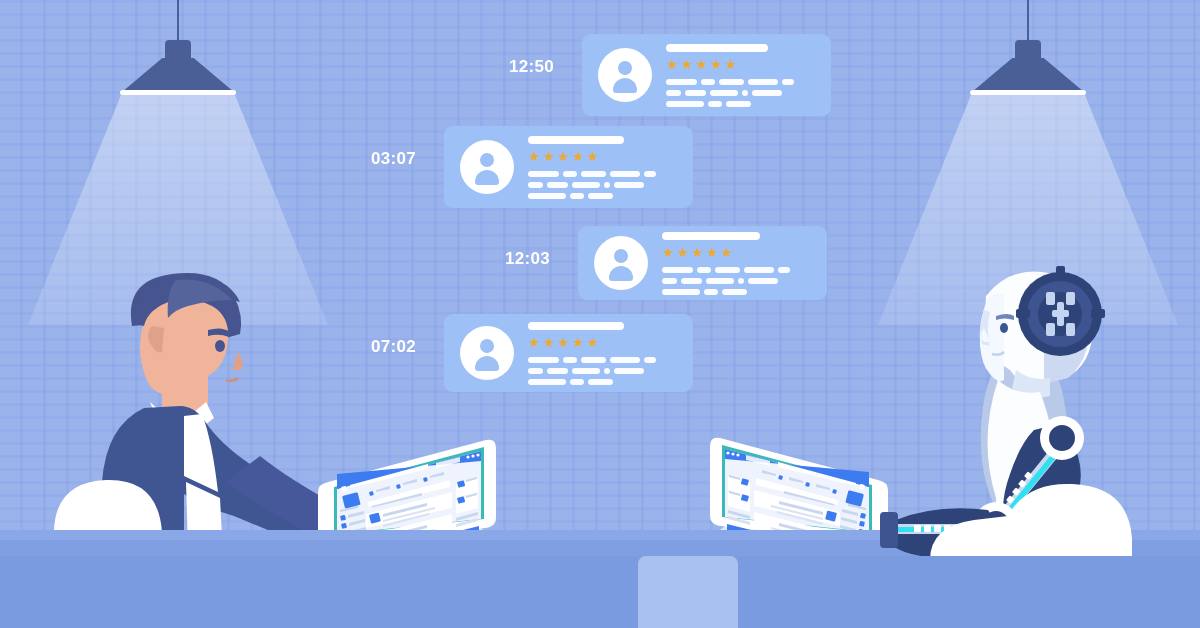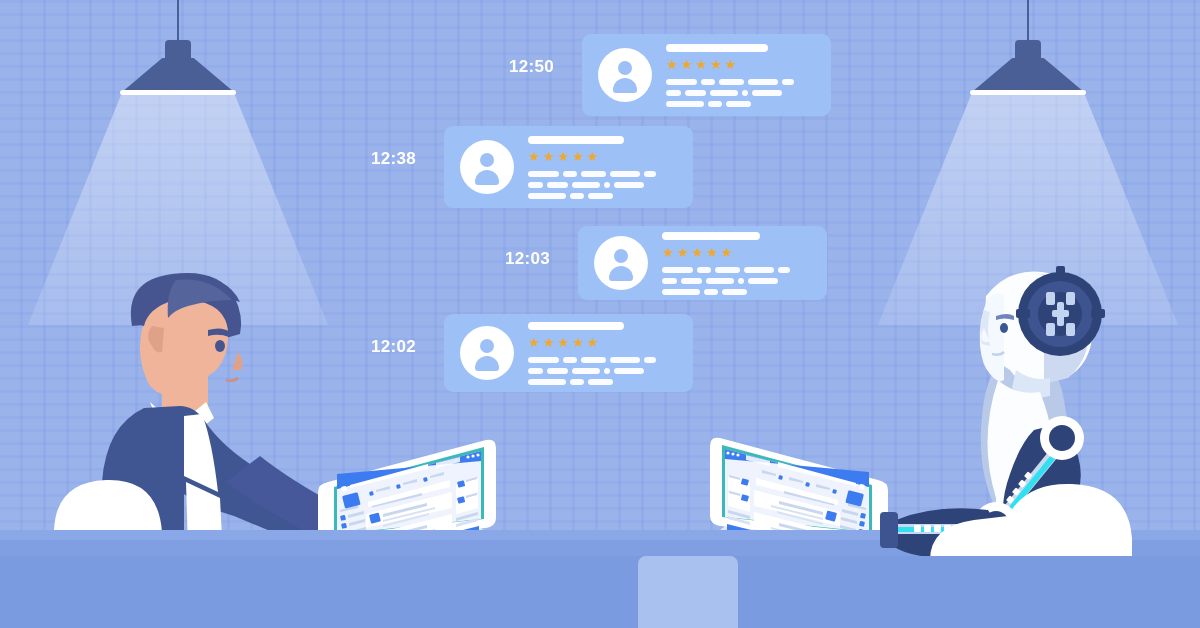--- a/index.html
+++ b/index.html
@@ -126,21 +126,21 @@
           <div class="textline">
             <div class="bar" style="width:38px;"></div>
               <div class="bar" style="width:14px;"></div>
             <div class="bar" style="width:25px;"></div>
           </div>
         </div>
       </div>
     </div>
 
     <div class="chatrow" style="left:371px;top:126px;">
-      <div class="timestamp" style="margin:24px 28px 0 0;">12:38</div>
+      <div class="timestamp" style="margin:24px 28px 0 0;">03:07</div>
       <div class="card" style="width:249px;height:82px;">
         <div class="avatar">
           <div class="head"></div>
             <div class="body"></div>
         </div>
         <div class="body-col">
           <div class="bar title" style="width:96px;"></div>
           <div class="stars">
             <span class="star">★</span>
             <span class="star">★</span>
@@ -204,21 +204,21 @@
           <div class="textline">
             <div class="bar" style="width:38px;"></div>
               <div class="bar" style="width:14px;"></div>
             <div class="bar" style="width:25px;"></div>
           </div>
         </div>
       </div>
     </div>
 
     <div class="chatrow" style="left:371px;top:314px;">
-      <div class="timestamp" style="margin:24px 28px 0 0;">12:02</div>
+      <div class="timestamp" style="margin:24px 28px 0 0;">07:02</div>
       <div class="card" style="width:249px;height:78px;">
         <div class="avatar">
           <div class="head"></div>
             <div class="body"></div>
         </div>
         <div class="body-col">
           <div class="bar title" style="width:96px;"></div>
           <div class="stars">
             <span class="star">★</span>
             <span class="star">★</span>

